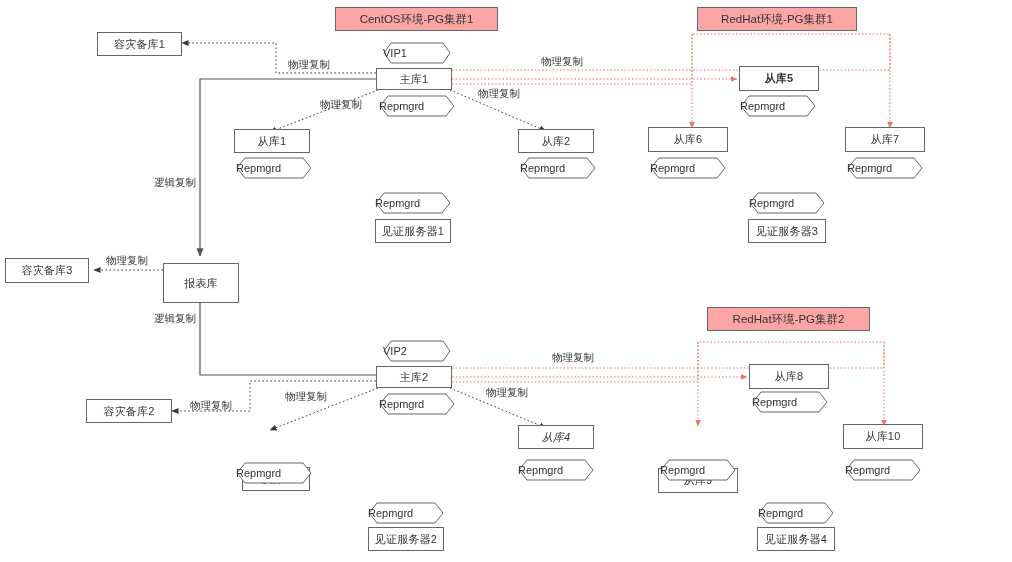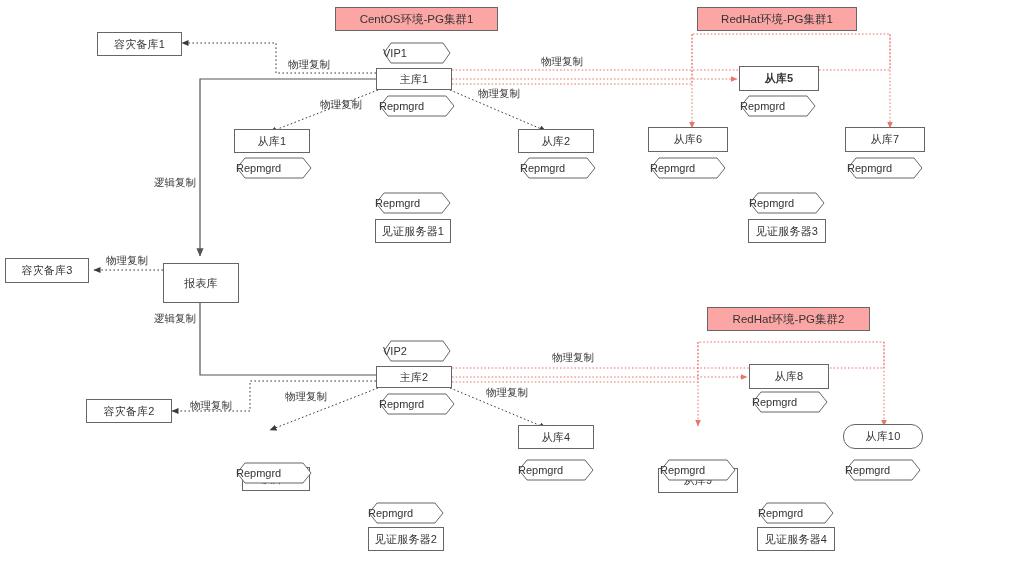--- a/index.html
+++ b/index.html
@@ -119,24 +119,24 @@
   <div class="node" style="left:748px;top:219px;width:78px;height:24px;">见证服务器3</div>
 
   <div class="node" style="left:5px;top:258px;width:84px;height:25px;">容灾备库3</div>
   <div class="node" style="left:163px;top:257px;width:76px;height:40px;margin-top:6px;">报表库</div>
 
   <div class="node" style="left:86px;top:399px;width:86px;height:24px;">容灾备库2</div>
 
   <div class="node" style="left:376px;top:366px;width:76px;height:22px;">主库2</div>
 
   <div class="node" style="left:242px;top:427px;width:68px;height:24px;margin-top:40px;">从库3</div>
-  <div class="node" style="left:518px;top:425px;width:76px;height:24px;">从库4</div>
+  <div class="node" style="left:518px;top:425px;width:76px;height:24px;font-style:italic;">从库4</div>
   <div class="node" style="left:749px;top:364px;width:80px;height:25px;">从库8</div>
   <div class="node" style="left:658px;top:424px;width:80px;height:25px;margin-top:44px;">从库9</div>
-  <div class="node" style="left:843px;top:424px;width:80px;height:25px;border-radius:12px;">从库10</div>
+  <div class="node" style="left:843px;top:424px;width:80px;height:25px;">从库10</div>
 
   <div class="node" style="left:368px;top:527px;width:76px;height:24px;">见证服务器2</div>
   <div class="node" style="left:757px;top:527px;width:78px;height:24px;">见证服务器4</div>
 
   <div class="hexlabel" style="left:383px;top:42px;width:68px;height:22px;">
     <svg class="hx" viewBox="0 0 68 22" preserveAspectRatio="none">
       <path d="M8,1 L60,1 L67,11 L60,21 L8,21 L1,11 Z" fill="#fff" stroke="#666" stroke-width="1"></path>
     </svg>
     <span>VIP1</span>
   </div>

